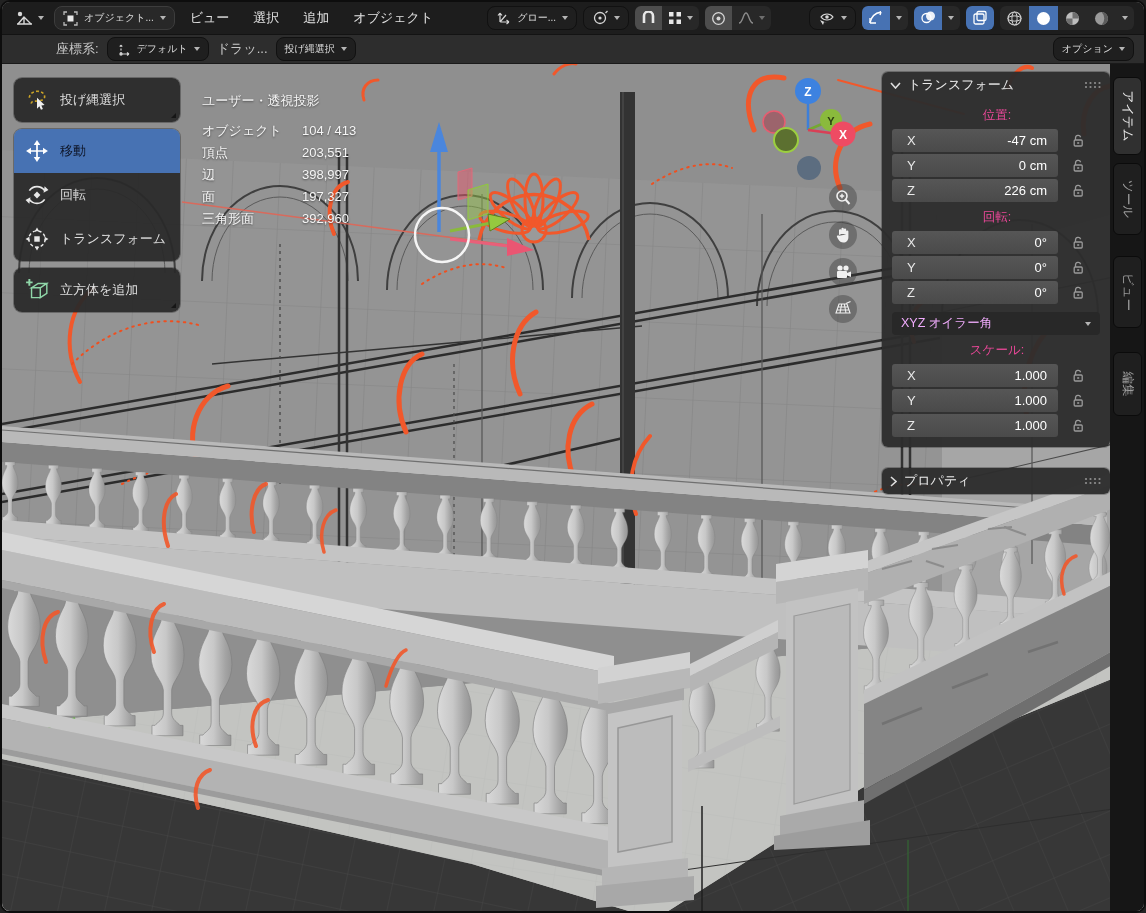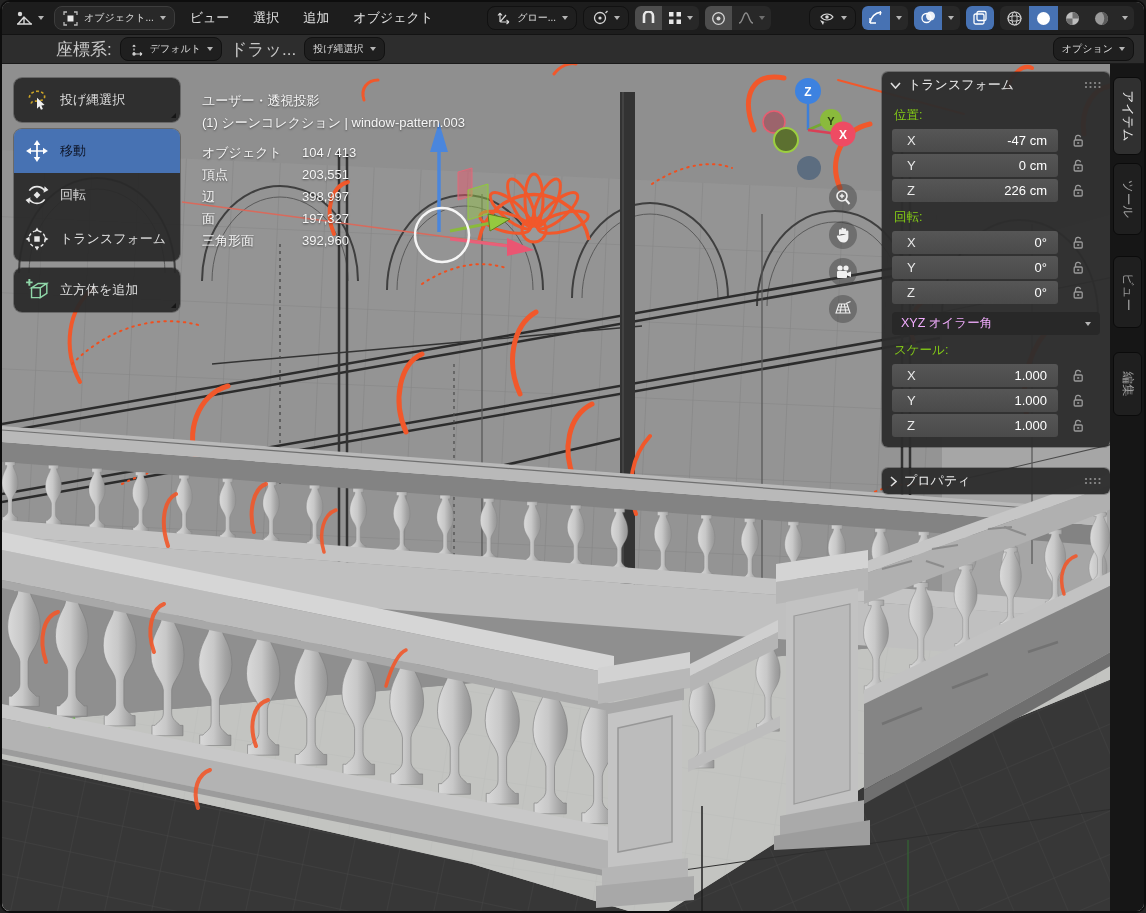--- a/index.html
+++ b/index.html
@@ -12,21 +12,21 @@
   .pill.dark{background:#1f1f1f;border-color:#111;}
   .flat{display:flex;align-items:center;gap:5px;height:24px;padding:0 4px;color:#dcdcdc;font-size:12.5px;}
   .menu{color:#e2e2e2;font-size:13px;padding:0 9px;height:24px;display:flex;align-items:center;border-radius:4px;}
   .chev{width:0;height:0;border-left:3.5px solid transparent;border-right:3.5px solid transparent;border-top:4.5px solid #b5b5b5;display:inline-block;}
   .chev.dim{border-top-color:#6e6e6e;}
   .grow{flex:1;}
   .seg{display:flex;align-items:center;border-radius:6px;overflow:hidden;height:24px;}
   .seg .cell{height:24px;display:flex;align-items:center;justify-content:center;padding:0 6px;background:#282828;}
   .seg .cell.on{background:#4772b3;}
   .seg .cell.lit{background:#4d4d4d;}
-  .label12{color:#c8c8c8;font-size:17px;}
+  .label12{color:#c8c8c8;font-size:13px;}
   
   .viewport{position:absolute;left:0;top:62px;width:1146px;height:851px;background:#8f8f8f;}
   .scene{position:absolute;left:0;top:0;width:100%;height:100%;display:block;}
   
   .toolbar{position:absolute;left:12px;top:14px;width:166px;}
   .tool-group{border-radius:8px;overflow:hidden;margin-bottom:7px;box-shadow:0 0 0 1px rgba(0,0,0,.28);}
   .tool-btn{position:relative;display:flex;align-items:center;height:44px;background:rgba(41,41,41,.94);cursor:pointer;}
   .tool-btn.active{background:#4772b3;}
   .tool-btn .ic{width:46px;display:flex;align-items:center;justify-content:center;}
   .tool-btn .lb{font-size:13px;color:#dedede;}
@@ -39,21 +39,21 @@
   .stat .sl{display:inline-block;width:100px;}
   
   .navbtns{position:absolute;left:827px;top:120px;display:flex;flex-direction:column;gap:9px;}
   .navbtn{width:28px;height:28px;border-radius:50%;background:rgba(58,58,58,.42);display:flex;align-items:center;justify-content:center;}
   
   .npanel{position:absolute;left:880px;top:8px;width:228px;color:#d8d8d8;}
   .panel{background:rgba(45,45,45,.96);border-radius:6px;box-shadow:0 0 0 1px rgba(0,0,0,.25);}
   .phead{display:flex;align-items:center;height:26px;padding:0 8px;gap:7px;font-size:13px;color:#eaeaea;}
   .phead .grip{margin-left:auto;}
   .pbody{padding:2px 10px 10px 10px;}
-  .seclab{font-size:12.5px;color:#84cc16;margin:7px 0 5px 2px;}
+  .seclab{font-size:12.5px;color:#ec4899;margin:7px 0 5px 2px;text-align:center;}
   .frow{display:flex;align-items:center;margin-bottom:2px;}
   .field{flex:0 0 166px;height:23px;border-radius:3px;background:linear-gradient(#565656,#4a4a4a);display:flex;align-items:center;font-size:13px;}
   .field .ax{margin-left:15px;color:#e9e9e9;}
   .field .vl{margin-left:auto;margin-right:11px;color:#fff;}
   .lock{margin-left:13px;display:flex;}
   .dropdown{height:23px;border-radius:4px;background:#282828;display:flex;align-items:center;font-size:12.5px;color:#f0abfc;padding:0 9px;margin:8px 0 2px 0;}
   .dropdown .chev{margin-left:auto;}
   .propbar{margin-top:21px;}
   
   .tabstrip{position:absolute;right:0;top:0;width:38px;height:100%;background:#161616;}
@@ -555,21 +555,20 @@
               </svg>
           </span>
           <span class="lb">立方体を追加</span>
           <span class="subtri"></span>
         </div>
       </div>
     </div>
 
     <div class="vp-text">
       <div class="row">ユーザー・透視投影</div>
-      <div class="row">(1) シーンコレクション | window-pattern.003</div>
       <div class="gap"></div>
       <div class="row stat"><span class="sl">オブジェクト</span><span>104 / 413</span></div>
       <div class="row stat"><span class="sl">頂点</span><span>203,551</span></div>
       <div class="row stat"><span class="sl">辺</span><span>398,997</span></div>
       <div class="row stat"><span class="sl">面</span><span>197,327</span></div>
       <div class="row stat"><span class="sl">三角形面</span><span>392,960</span></div>
     </div>
 
     <svg style="position:absolute;left:750px;top:10px;" width="110" height="110" viewBox="0 0 110 110">
       <g stroke-width="2.5">

